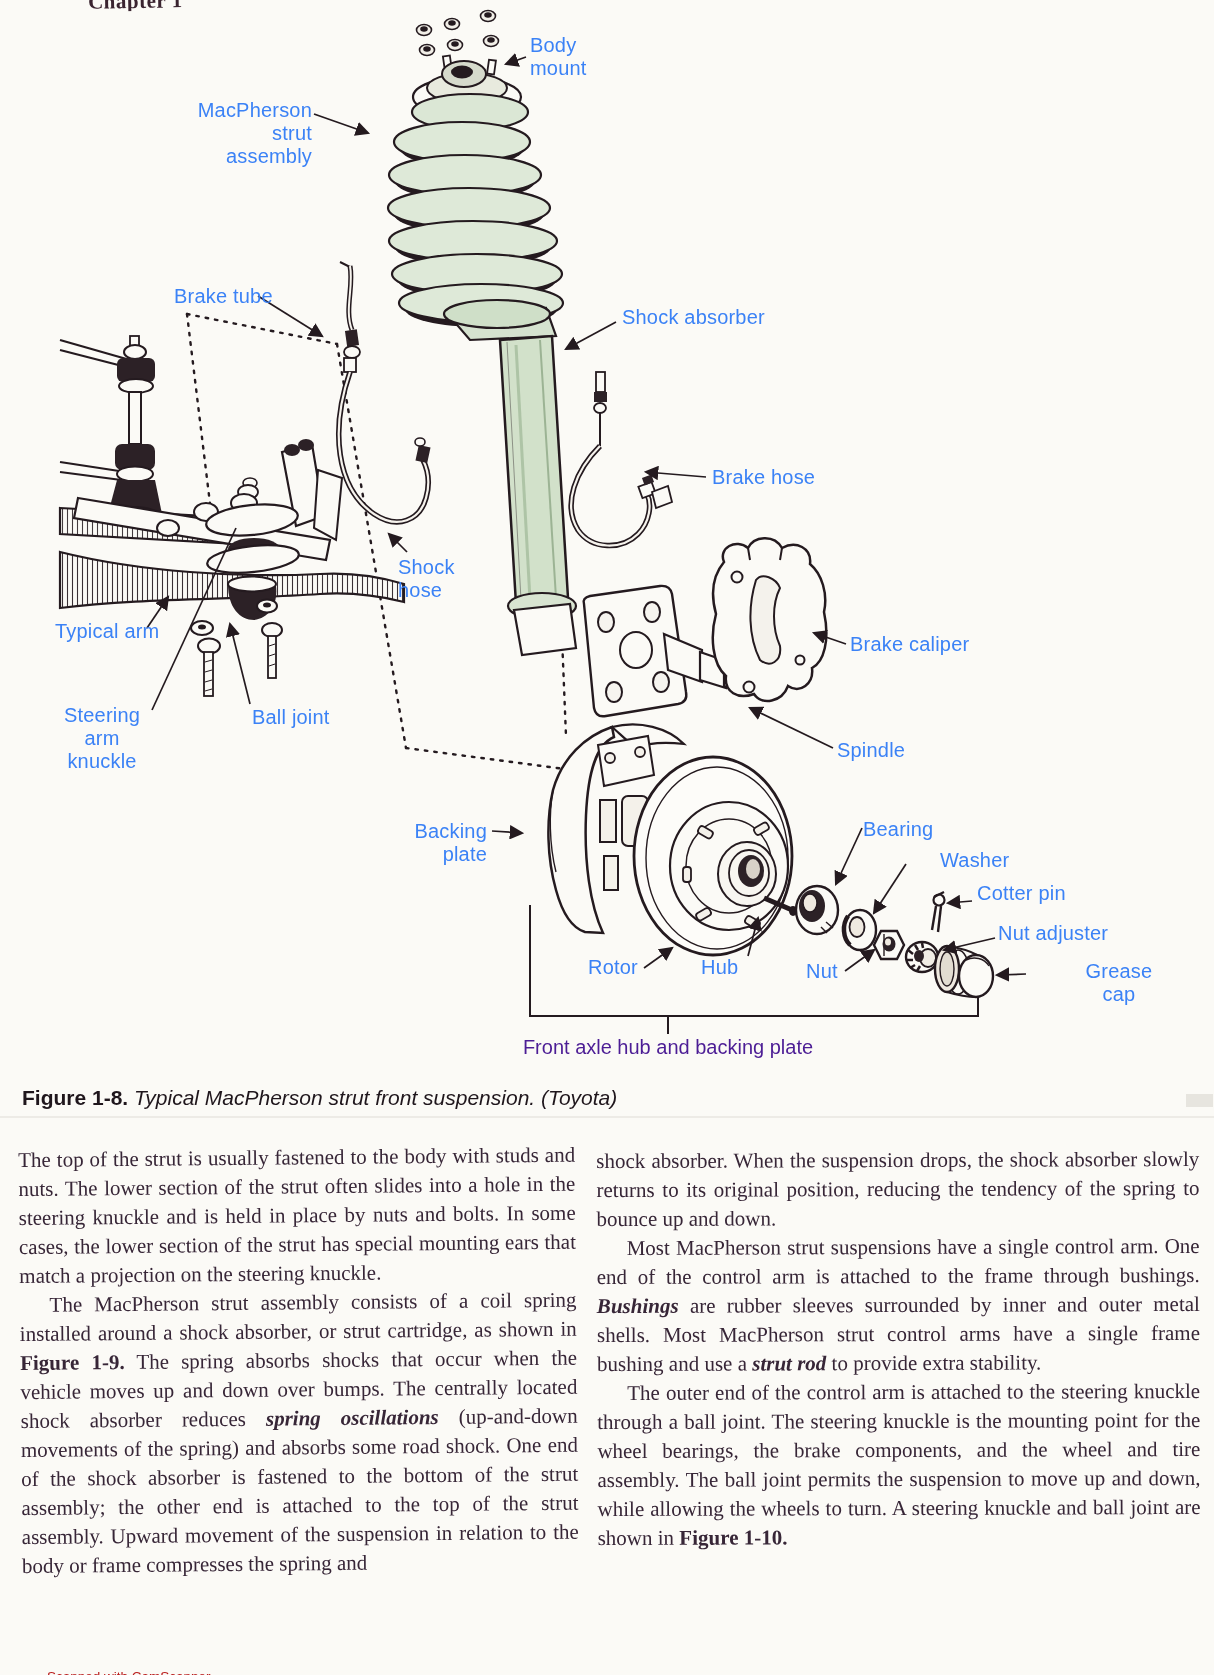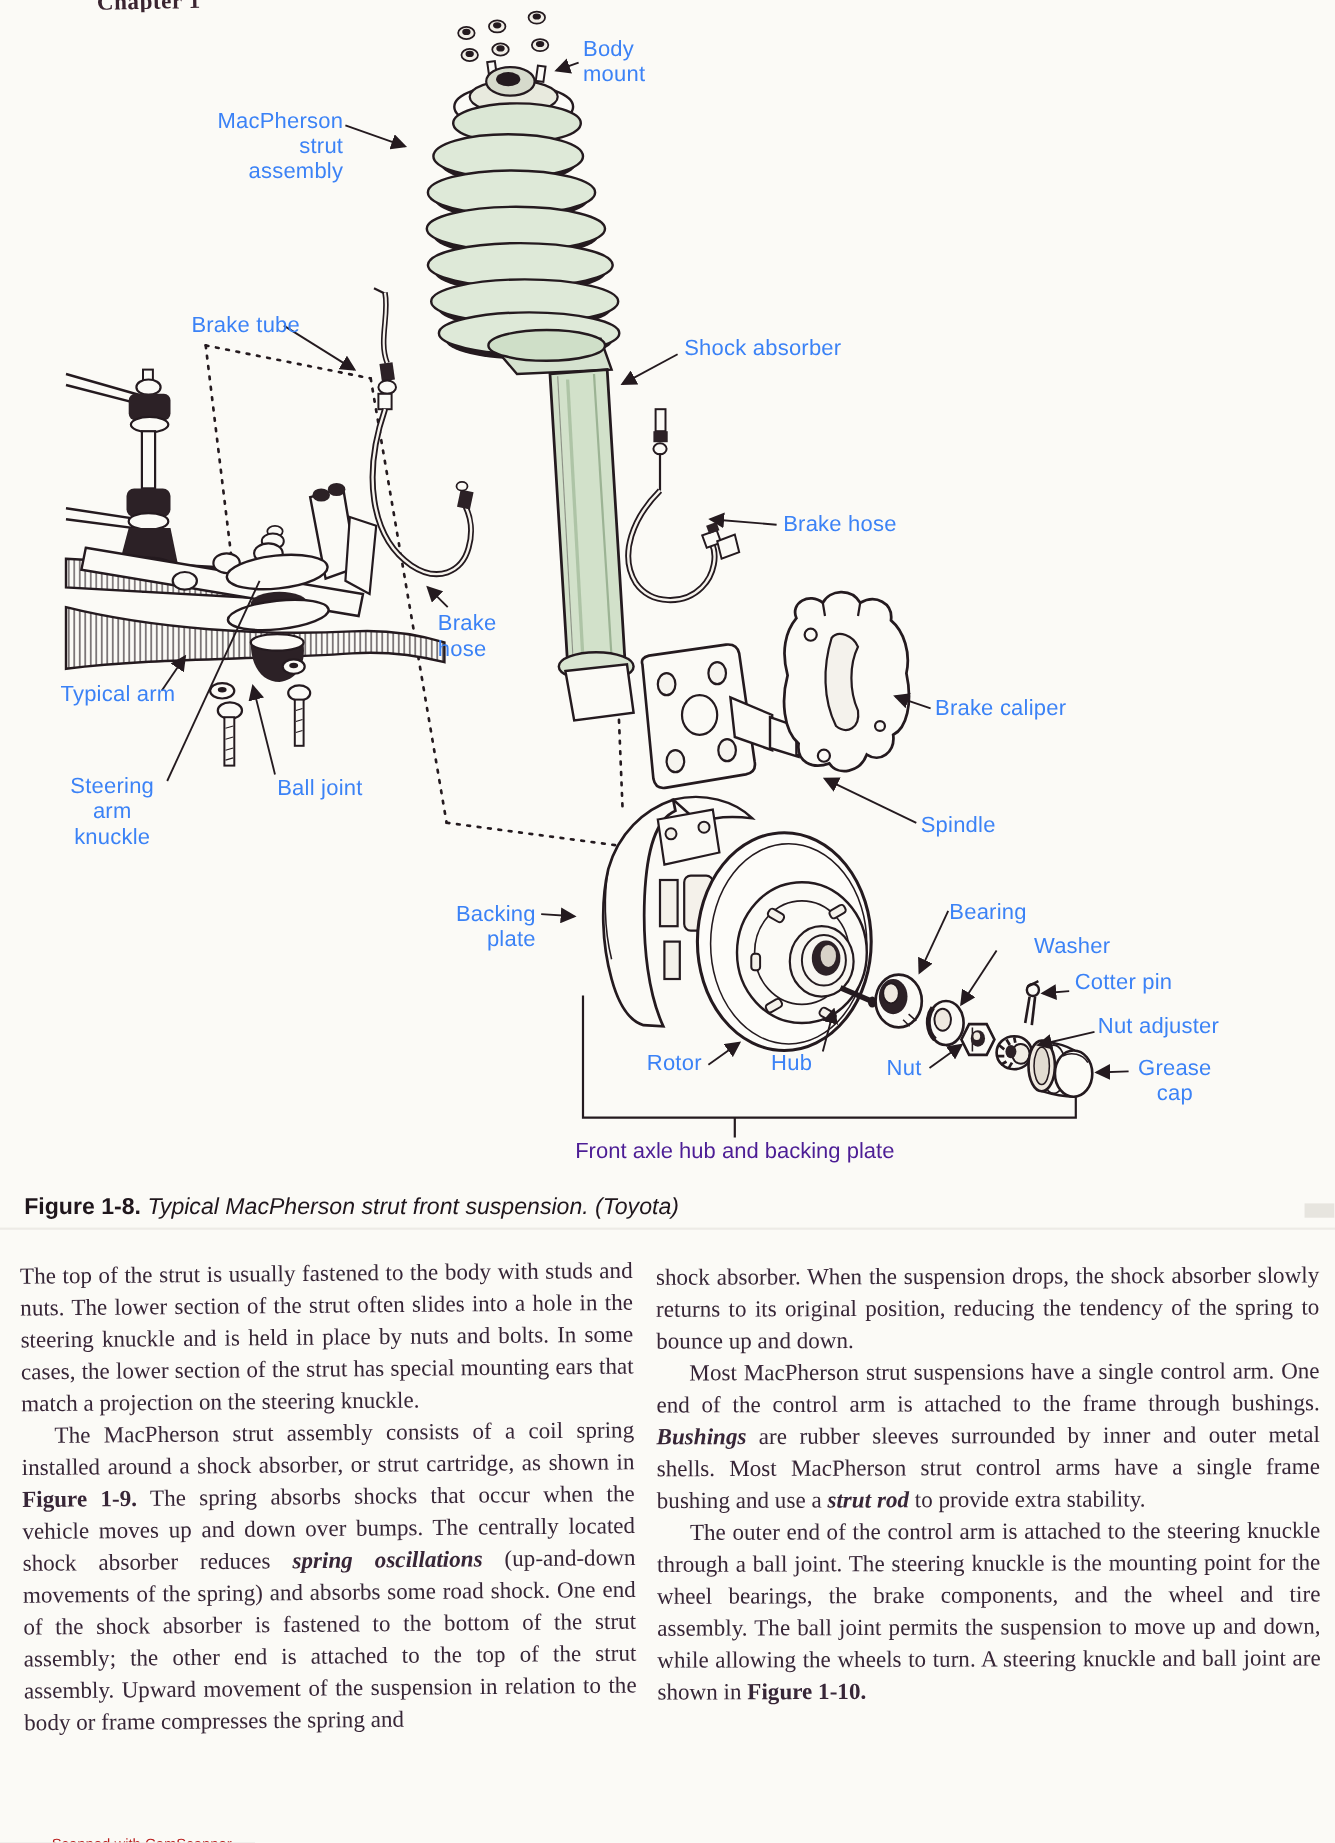--- a/index.html
+++ b/index.html
@@ -350,34 +350,34 @@
       </g>
     </svg>
 
     <div class="fig-label" style="left:530px; top:34px;">Body
 mount</div>
     <div class="fig-label ra" style="left:182px; top:99px; width:130px;">MacPherson
 strut assembly</div>
     <div class="fig-label" style="left:174px; top:285px;">Brake tube</div>
     <div class="fig-label" style="left:622px; top:291px;margin-top:15px;">Shock absorber</div>
     <div class="fig-label" style="left:712px; top:466px;">Brake hose</div>
-    <div class="fig-label" style="left:398px; top:556px;">Brake
+    <div class="fig-label" style="left:398px; top:556px;">Shock
 hose</div>
     <div class="fig-label" style="left:55px; top:620px;">Typical arm</div>
     <div class="fig-label ca" style="left:50px; top:704px; width:104px;">Steering arm
 knuckle</div>
     <div class="fig-label" style="left:252px; top:706px;">Ball joint</div>
     <div class="fig-label" style="left:850px; top:633px;">Brake caliper</div>
     <div class="fig-label" style="left:837px; top:739px;">Spindle</div>
     <div class="fig-label ra" style="left:365px; top:820px; width:122px;">Backing plate</div>
     <div class="fig-label" style="left:863px; top:818px;">Bearing</div>
     <div class="fig-label" style="left:909px; top:849px;margin-left:31px;">Washer</div>
     <div class="fig-label" style="left:977px; top:882px;">Cotter pin</div>
     <div class="fig-label" style="left:998px; top:922px;">Nut adjuster</div>
-    <div class="fig-label ca" style="left:1028px; top:960px; width:80px;">Grease
+    <div class="fig-label ca" style="left:1079px; top:960px; width:80px;">Grease
 cap</div>
     <div class="fig-label" style="left:806px; top:960px;">Nut</div>
     <div class="fig-label" style="left:588px; top:956px;">Rotor</div>
     <div class="fig-label" style="left:701px; top:956px;">Hub</div>
     <div class="bracket-label">Front axle hub and backing plate</div>
   </div>
 
   <div class="caption">
     <span class="lead">Figure 1-8.</span><span class="rest"> Typical MacPherson strut front suspension. (Toyota)</span>
   </div>

